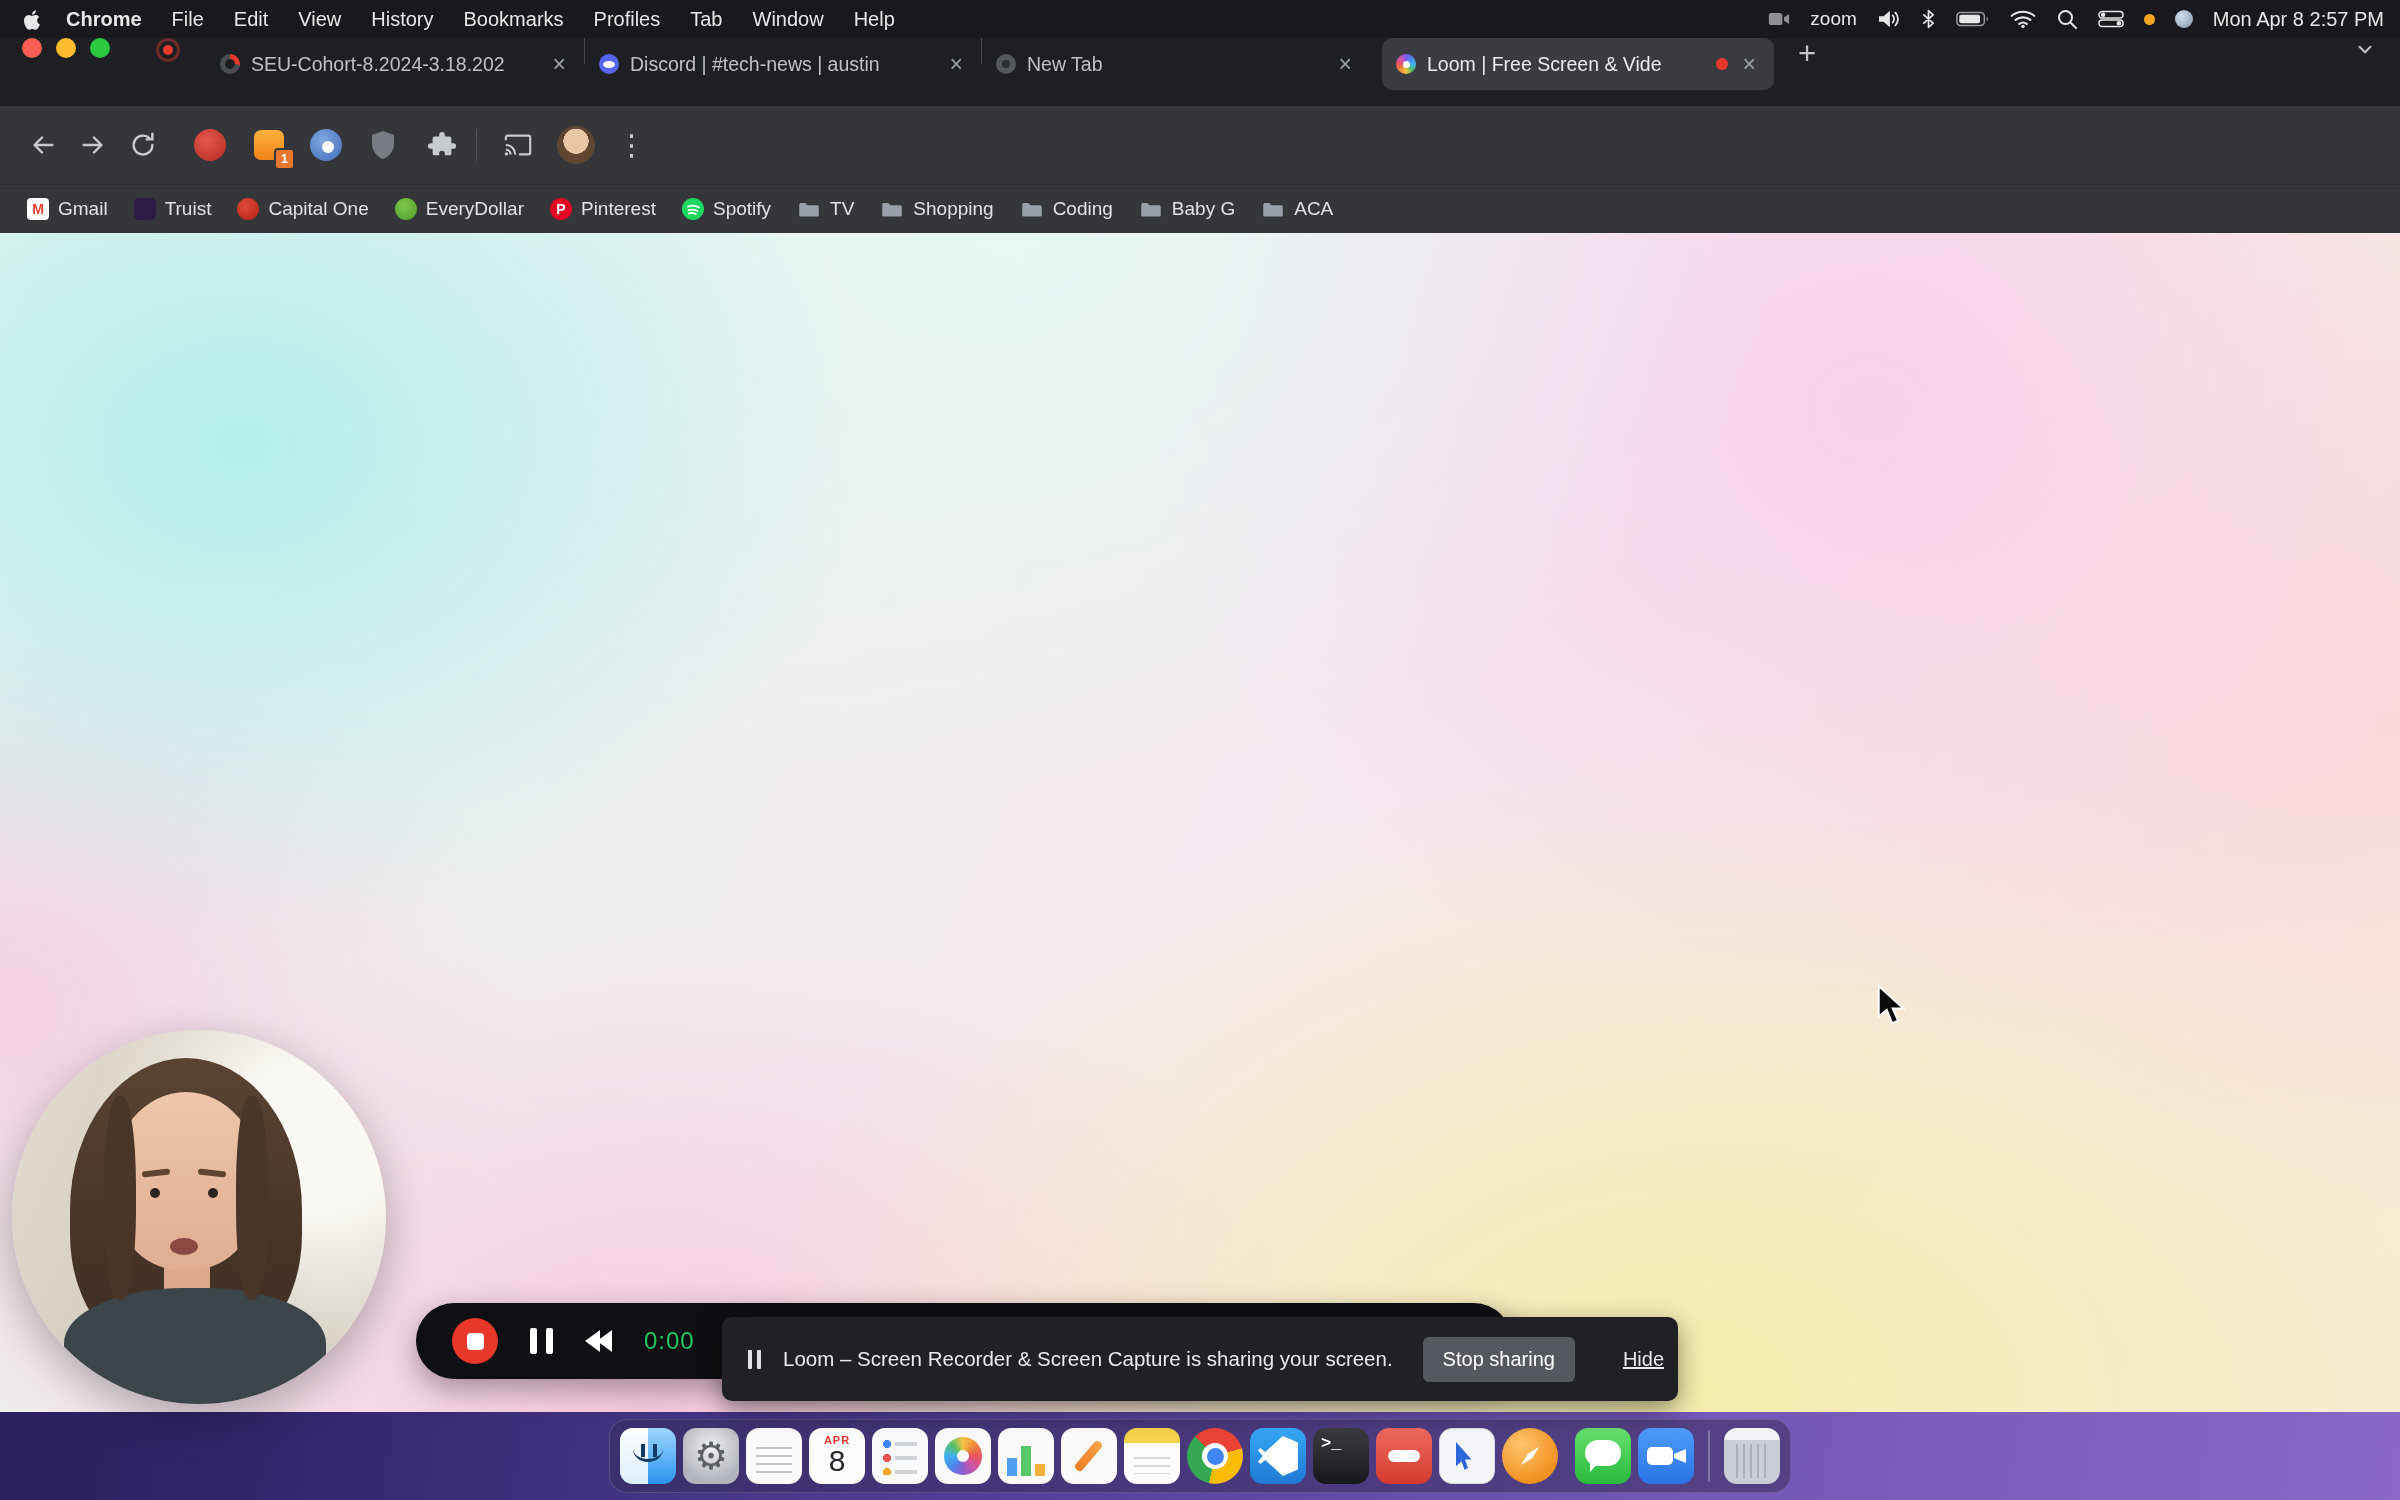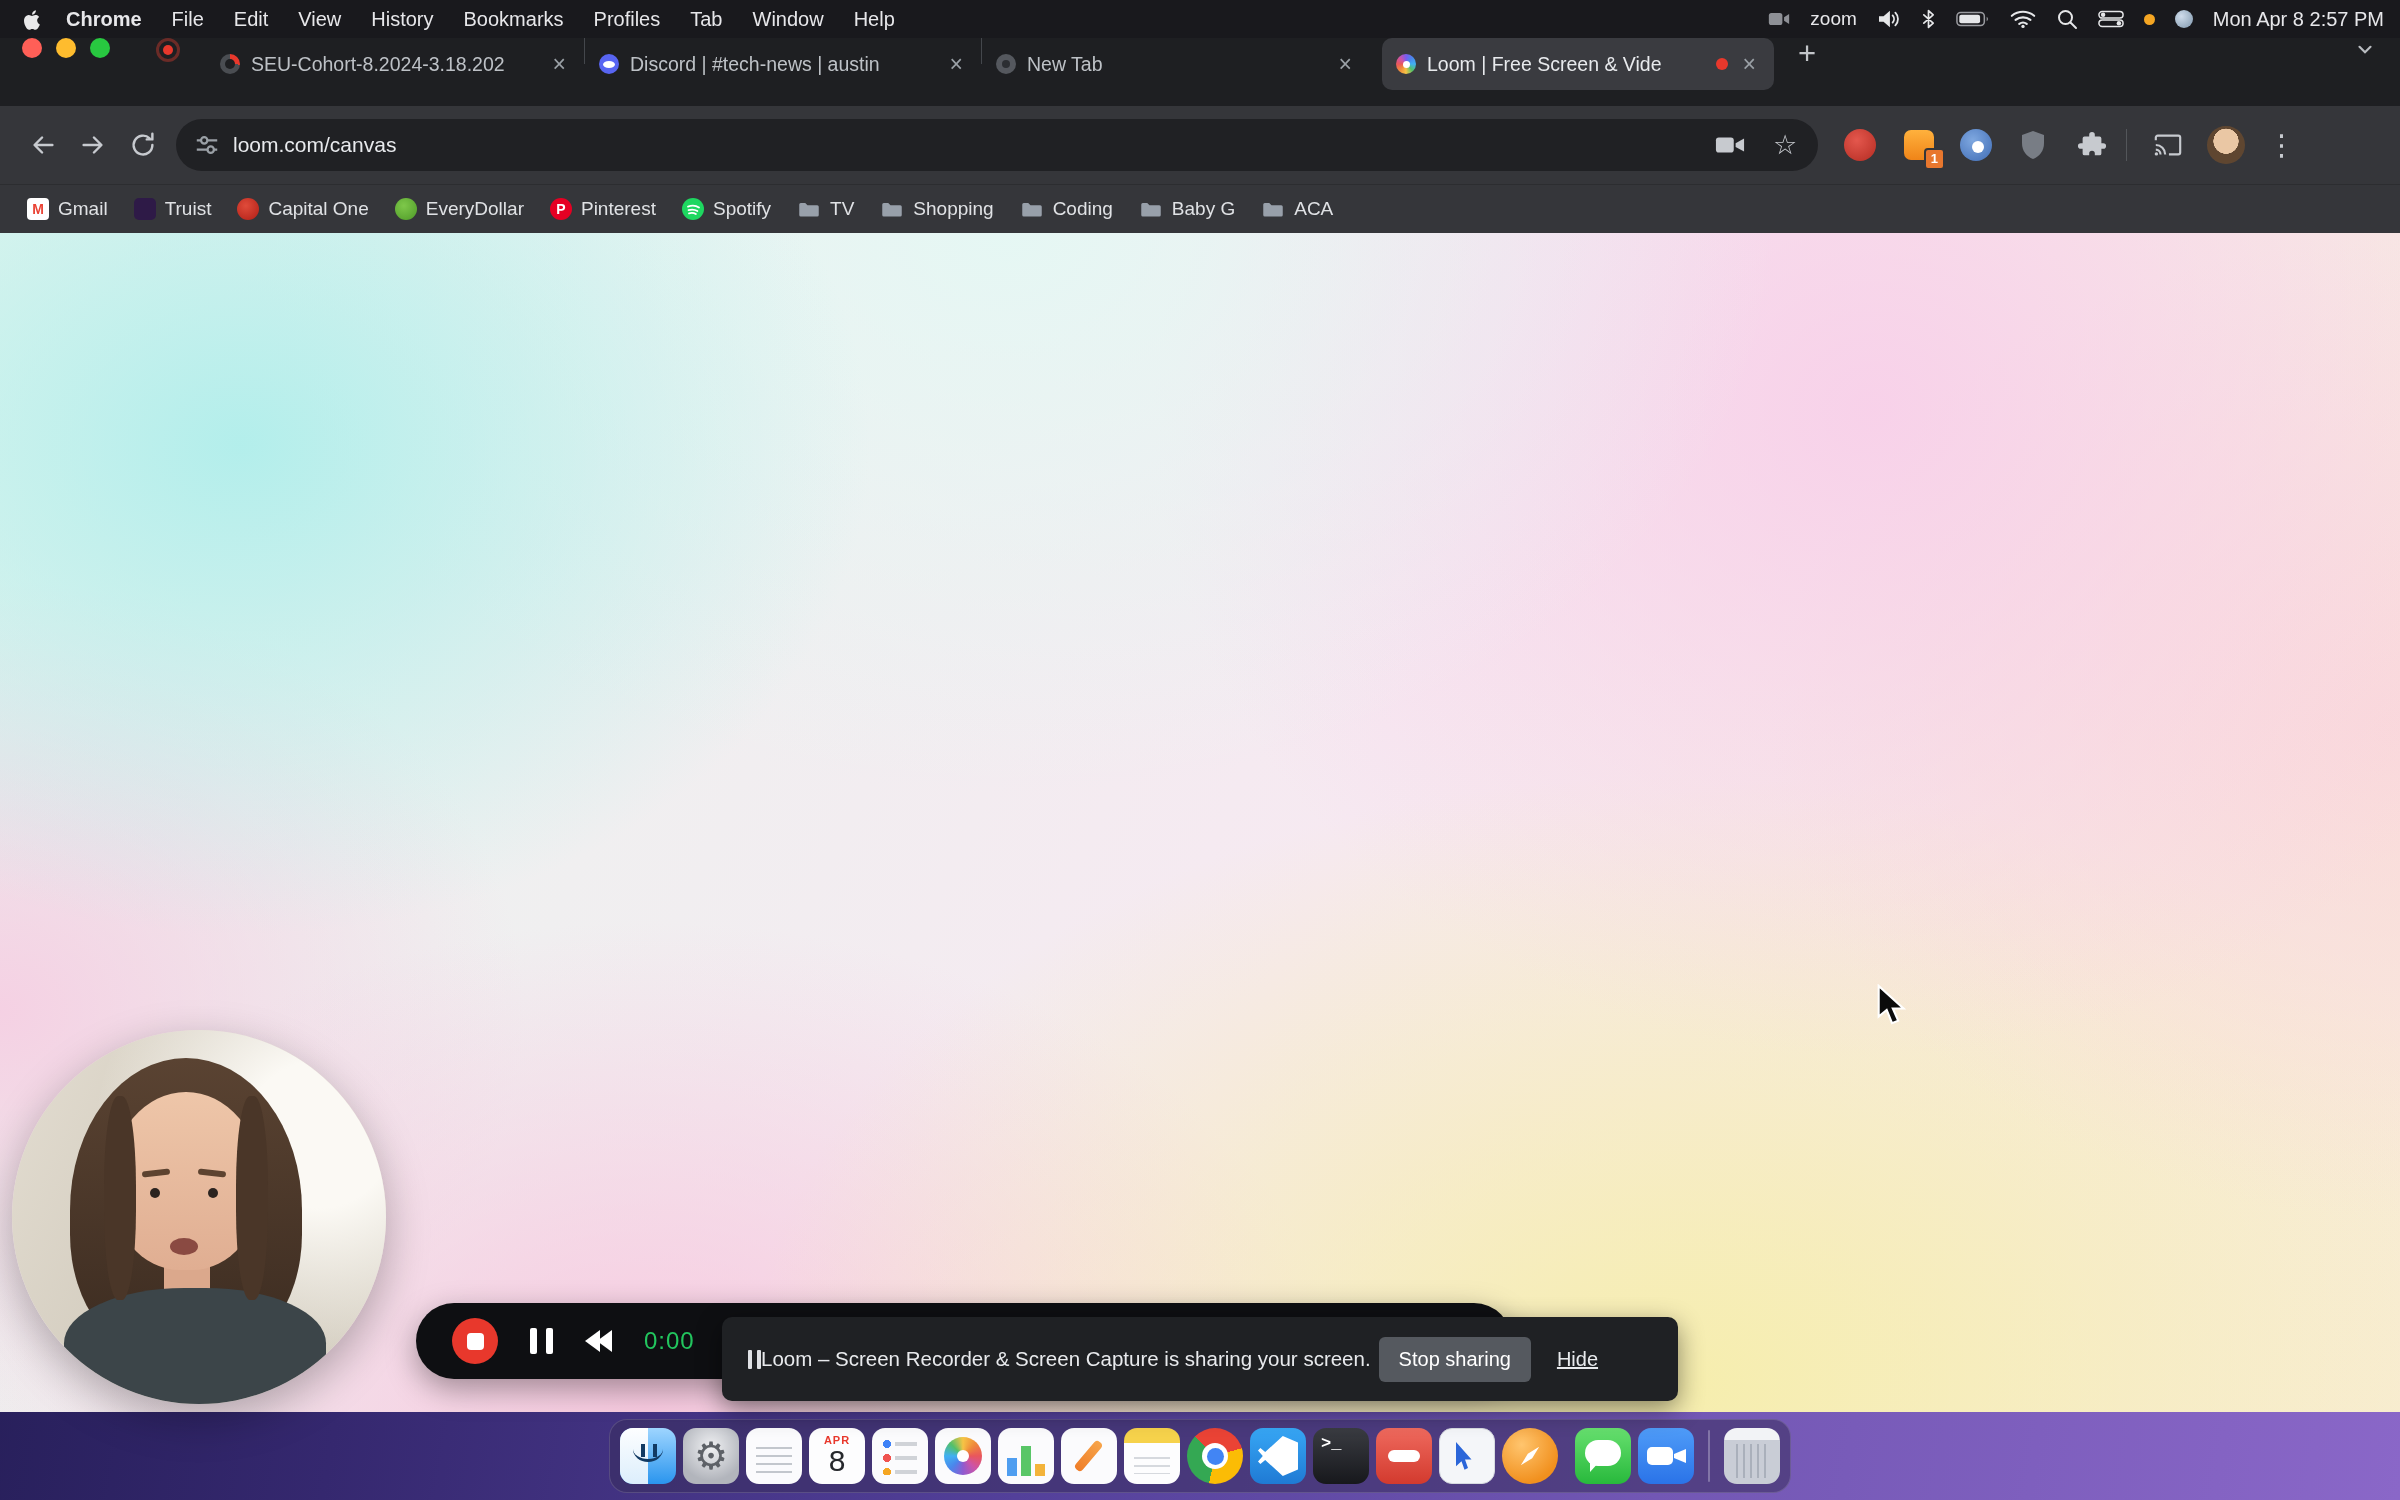--- a/index.html
+++ b/index.html
@@ -115,21 +115,21 @@
   .stopbtn i{width:17px;height:17px;border-radius:4px;background:#fff}
   .pausebtn{display:flex;gap:9px;align-items:center;background:none;border:none}
   .pausebtn i{width:7px;height:26px;border-radius:2px;background:#fff}
   .rewindbtn{display:flex;align-items:center;background:none;border:none}
   .rewindbtn i{width:0;height:0;border-top:11px solid transparent;border-bottom:11px solid transparent;border-right:15px solid #fff}
   .rewindbtn i+i{margin-left:-3px}
   .timer{color:#22c55e;font-size:24px;letter-spacing:1px}
 
   
   .share-banner{position:absolute;left:722px;top:1317px;width:956px;height:84px;background:#1f2124;border-radius:10px;
-    display:flex;align-items:center;padding:0 26px;z-index:60;box-shadow:0 8px 26px rgba(0,0,0,.45)}
+    display:flex;align-items:center;padding:0 26px;gap:22px;z-index:60;box-shadow:0 8px 26px rgba(0,0,0,.45)}
   .pp{display:flex;gap:5px;flex:0 0 auto}
   .pp i{width:4px;height:19px;background:#dfe1e5;border-radius:1px}
   .share-msg{color:#e8eaed;font-size:20.5px;white-space:nowrap}
   .stopshare{background:#55595f;color:#fff;font-size:20px;padding:11px 20px;border-radius:6px;border:none;white-space:nowrap;margin-left:8px}
   .hidelink{color:#e8eaed;font-size:20px;text-decoration:underline;margin-left:26px;white-space:nowrap}
 
   
   .dock{position:absolute;left:50%;transform:translateX(-50%);bottom:7px;height:74px;
     background:rgba(56,46,92,.55);border:1px solid rgba(255,255,255,.14);border-radius:18px;
     display:flex;align-items:center;padding:0 10px;gap:7px;z-index:30}
@@ -342,37 +342,20 @@
       <svg width="30" height="30" viewBox="0 0 32 32">
           <path d="M6 16h18m-7-8l8 8-8 8" stroke="#c7cacf" stroke-width="2.6" fill="none" stroke-linecap="round" stroke-linejoin="round"></path>
         </svg>
     </span>
     <span class="nav-btn">
       <svg width="30" height="30" viewBox="0 0 32 32">
           <path d="M26 16a10 10 0 1 1-3-7.1" fill="none" stroke="#c7cacf" stroke-width="2.6" stroke-linecap="round"></path>
           <path d="M26 4v6h-6" fill="none" stroke="#c7cacf" stroke-width="2.6" stroke-linecap="round" stroke-linejoin="round"></path>
         </svg>
     </span>
-    <div class="omnibox">
-      <span>
-        <svg width="26" height="26" viewBox="0 0 28 28">
-            <path d="M3 9h22M3 19h22" stroke="#9aa0a6" stroke-width="2.4"></path>
-            <circle cx="11" cy="9" r="3.4" fill="#202124" stroke="#9aa0a6" stroke-width="2.4"></circle>
-            <circle cx="18" cy="19" r="3.4" fill="#202124" stroke="#9aa0a6" stroke-width="2.4"></circle>
-          </svg>
-      </span>
-      <span class="url">loom.com/canvas</span>
-      <span class="ombtn">
-        <svg width="30" height="24" viewBox="0 0 32 24">
-            <rect x="1" y="4" width="19" height="16" rx="3" fill="#c7cacf"></rect>
-            <path d="M22 10l9-5v14l-9-5z" fill="#c7cacf"></path>
-          </svg>
-      </span>
-      <span class="ombtn star">☆</span>
-    </div>
     <div class="ext-area">
       <span class="ext">
           <span class="ext-adblock"></span>
         </span>
       <span class="ext">
         <span class="ext-honey"></span>
         <span class="badge">1</span>
       </span>
       <span class="ext ext-round"></span>
       <span class="ext">

